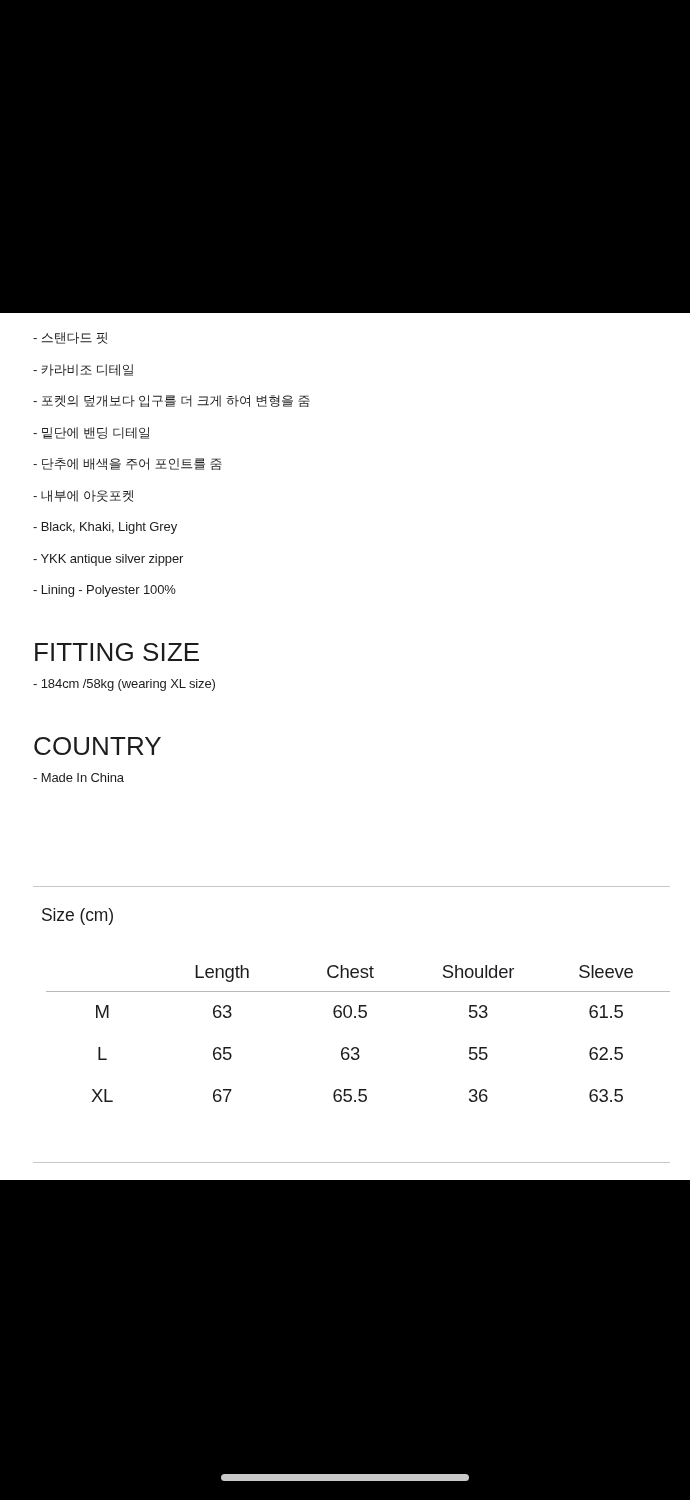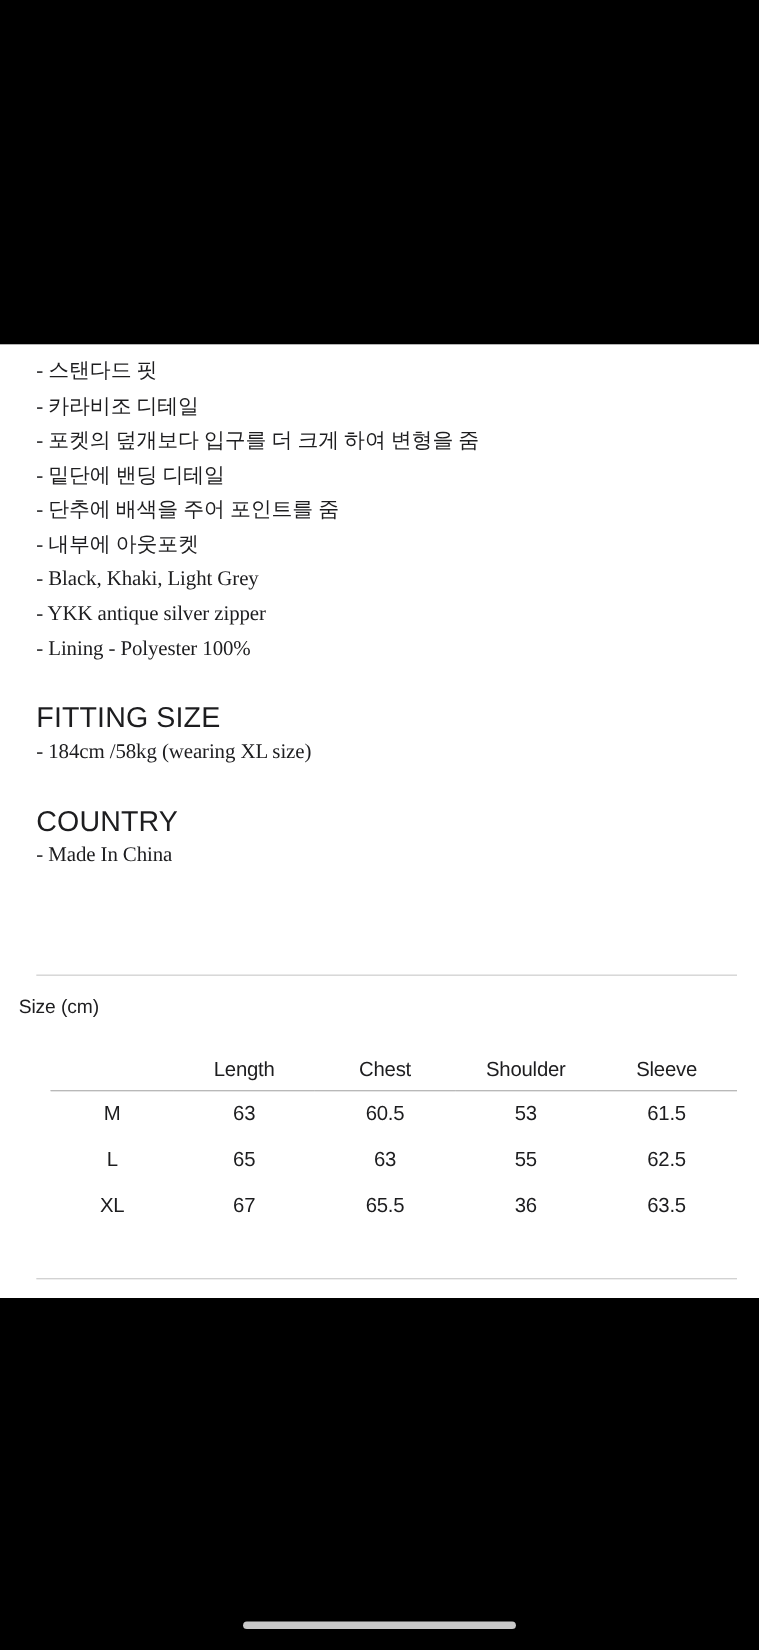--- a/index.html
+++ b/index.html
@@ -19,26 +19,25 @@
   #sheet {
     position:absolute;
     left:0; top:313px;
     width:690px; height:867px;
     background:#fff;
   }
   .pad { padding-left:33px; padding-right:20px; }
 
   .spec-list { padding-top:9px; }
   .spec-line {
-    font-size:19px;
+    font-size:13px;
     line-height:31.5px;
     color:#1d1d1f;
     letter-spacing:-0.1px;
     white-space:pre;
-    font-family:Liberation Serif, serif;
   }
   .gap { height:31px; }
 
   .section-title {
     font-size:26px;
     line-height:31.5px;
     color:#1d1d1f;
     letter-spacing:0.1px;
     white-space:pre;
   }
@@ -51,21 +50,21 @@
     margin-right:20px;
   }
   #divider-top { position:absolute; left:0; right:0; top:573px; }
   #divider-bottom { position:absolute; left:0; right:0; top:849px; }
 
   
   #size-block { position:absolute; left:0; top:592px; width:690px; }
   #size-caption {
     font-size:17.5px;
     color:#1d1d1f;
-    padding-left:17px;
+    padding-left:41px;
     letter-spacing:-0.1px;
   }
   table.size-table {
     margin-top:27px;
     width:624px;
     margin-left:46px;
     border-collapse:collapse;
     table-layout:fixed;
   }
   table.size-table th,

